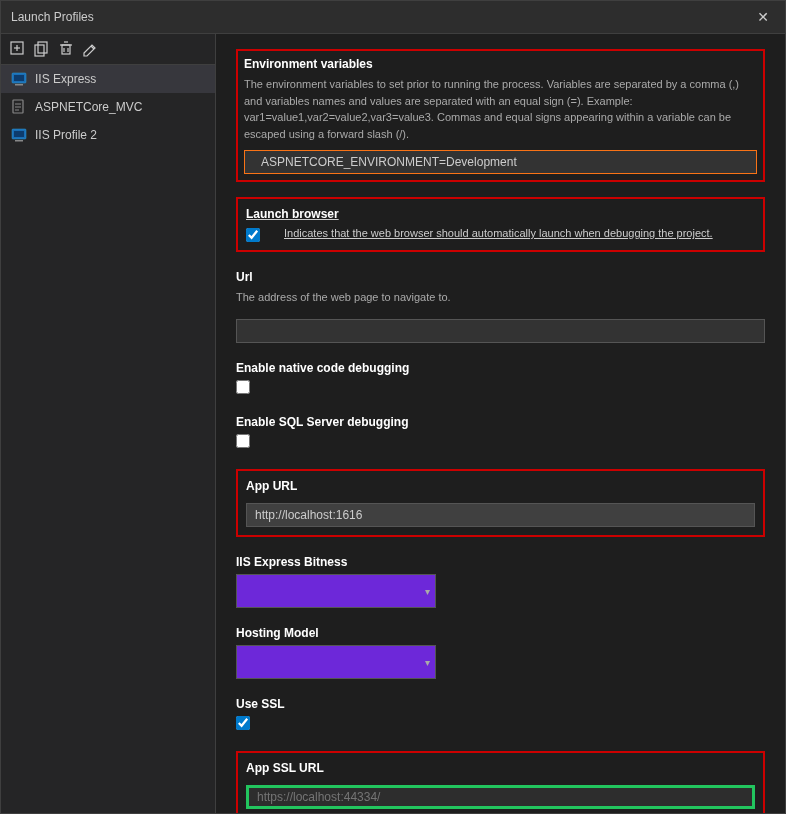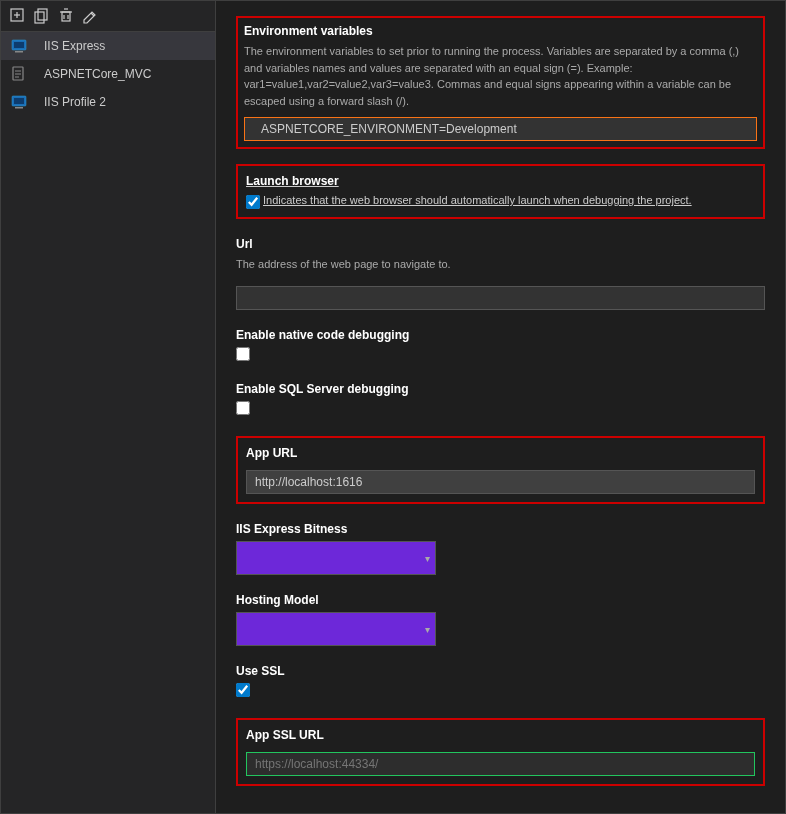--- a/index.html
+++ b/index.html
@@ -83,21 +83,21 @@
     .sidebar-items {
       flex: 1;
       overflow-y: auto;
     }
 
     .sidebar-item {
       display: flex;
       align-items: center;
       padding: 6px 10px;
       cursor: pointer;
-      gap: 17px;
+      gap: 8px;
       color: #cccccc;
       font-size: 12px;
     }
     .sidebar-item.active { background: #37373d; }
 
     .sidebar-item-icon {
       width: 16px;
       height: 16px;
       flex-shrink: 0;
       display: flex;
@@ -155,21 +155,21 @@
 
     .section-block.highlighted {
       border: 2px solid #cc0000;
       padding: 8px;
       text-decoration: underline;
     }
 
     .checkbox-row {
       display: flex;
       align-items: flex-start;
-      gap: 3px;
+      gap: 24px;
       margin-top: 5px;
     }
 
     .checkbox-row input[type="checkbox"] {
       margin-top: 2px;
       width: 14px;
       height: 14px;
       accent-color: #007acc;
       flex-shrink: 0;
       cursor: pointer;
@@ -242,41 +242,45 @@
     }
 
     .app-ssl-section {
       border: 2px solid #cc0000;
       padding: 8px;
       margin-bottom: 26px;
     }
 
     .ssl-url-input {
       background: #2d2d2d;
-      border: 1px solid #22c55e;
+      border: 3px solid #22c55e;
       color: #666;
       font-size: 12px;
       padding: 4px 8px;
       width: 100%;
       height: 24px;
       outline: none;
       margin-top: 5px;
     }
 
     
     .icon-svg {
       width: 16px;
       height: 16px;
     }
   </style>
 </head>
 <body>
 
 <div class="window">
 
+  <div class="title-bar">
+    <span class="title-bar-text">Launch Profiles</span>
+    <button class="close-btn">✕</button>
+  </div>
 
   <div class="content-area">
 
     <div class="sidebar">
       <div class="sidebar-toolbar">
 
         <div class="toolbar-icon" title="Add">
           <svg class="icon-svg" viewBox="0 0 16 16" fill="currentColor">
             <rect x="1" y="1" width="12" height="12" fill="none" stroke="currentColor" stroke-width="1.2"></rect>
             <line x1="7" y1="4" x2="7" y2="10" stroke="currentColor" stroke-width="1.2"></line>

